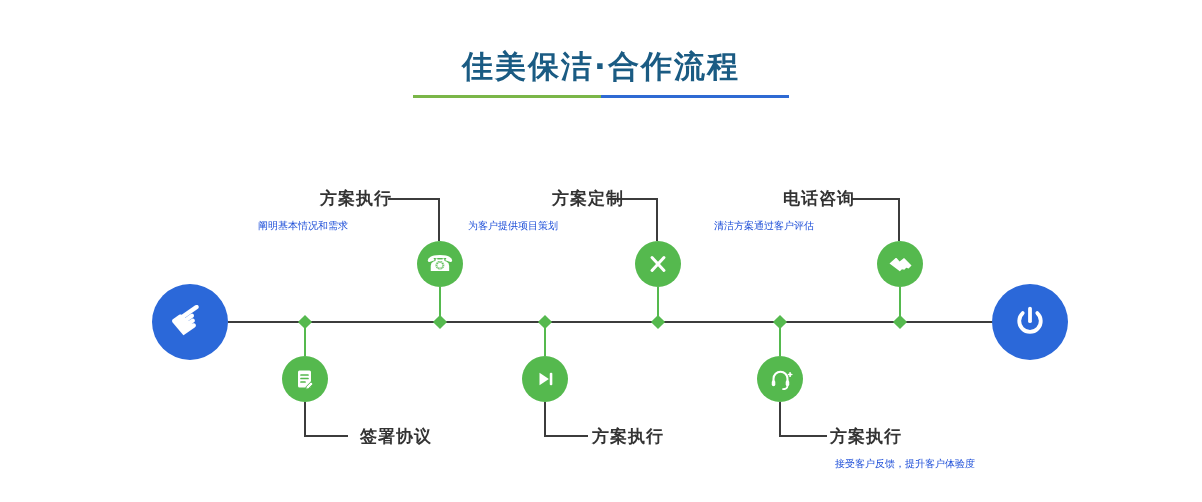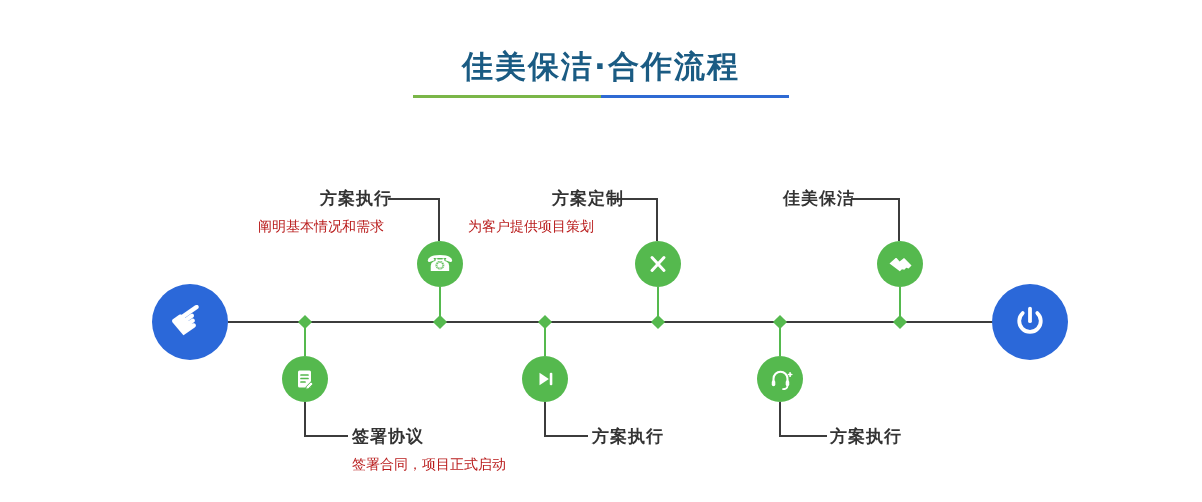--- a/index.html
+++ b/index.html
@@ -37,21 +37,21 @@
   .glyph { color:#fff; font-size:22px; line-height:1; }
 
   .diamond { position:absolute; width:10px; height:10px; background:var(--green,#55b94e); transform:rotate(45deg); }
   .vline-green { position:absolute; width:2px; background:var(--green,#55b94e); }
 
   .conn { position:absolute; background:var(--line,#3c3c3c); }
   .conn.h { height:2px; }
   .conn.v { width:2px; }
 
   .s-title { position:absolute; font-size:17px; font-weight:bold; color:#333; line-height:21px; white-space:nowrap; letter-spacing:1px; }
-  .s-desc  { position:absolute; font-size:14px; color:#b91c1c; line-height:18px; white-space:nowrap; }
+  .s-desc  { position:absolute; font-size:10px; color:#1d4ed8; line-height:18px; white-space:nowrap; }
   .icon { display:flex; align-items:center; justify-content:center; }
 </style>
 </head>
 <body>
 
 <div class="page">
 
   <h1 class="page-title">佳美保洁·合作流程</h1>
   <div class="divider">
     <span class="seg-g"></span>
@@ -156,22 +156,23 @@
   <div class="conn h" style="left:544px;top:435px;width:44px"></div>
   <div class="conn v" style="left:779px;top:402px;height:35px"></div>
   <div class="conn h" style="left:779px;top:435px;width:48px"></div>
 
   <div class="s-title" style="left:320px;top:188px">方案执行</div>
   <div class="s-desc" style="left:258px;top:217px">阐明基本情况和需求</div>
 
   <div class="s-title" style="left:552px;top:188px">方案定制</div>
   <div class="s-desc" style="left:468px;top:217px">为客户提供项目策划</div>
 
-  <div class="s-title" style="left:783px;top:188px">佳美保洁</div>
+  <div class="s-title" style="left:783px;top:188px">电话咨询</div>
+  <div class="s-desc" style="left:714px;top:217px">清洁方案通过客户评估</div>
 
-  <div class="s-title" style="left:352px;top:426px">签署协议</div>
-  <div class="s-desc" style="left:352px;top:455px">签署合同，项目正式启动</div>
+  <div class="s-title" style="left:360px;top:426px">签署协议</div>
 
   <div class="s-title" style="left:592px;top:426px">方案执行</div>
 
   <div class="s-title" style="left:830px;top:426px">方案执行</div>
+  <div class="s-desc" style="left:835px;top:455px">接受客户反馈，提升客户体验度</div>
 
 </div>
 
 </body></html>

